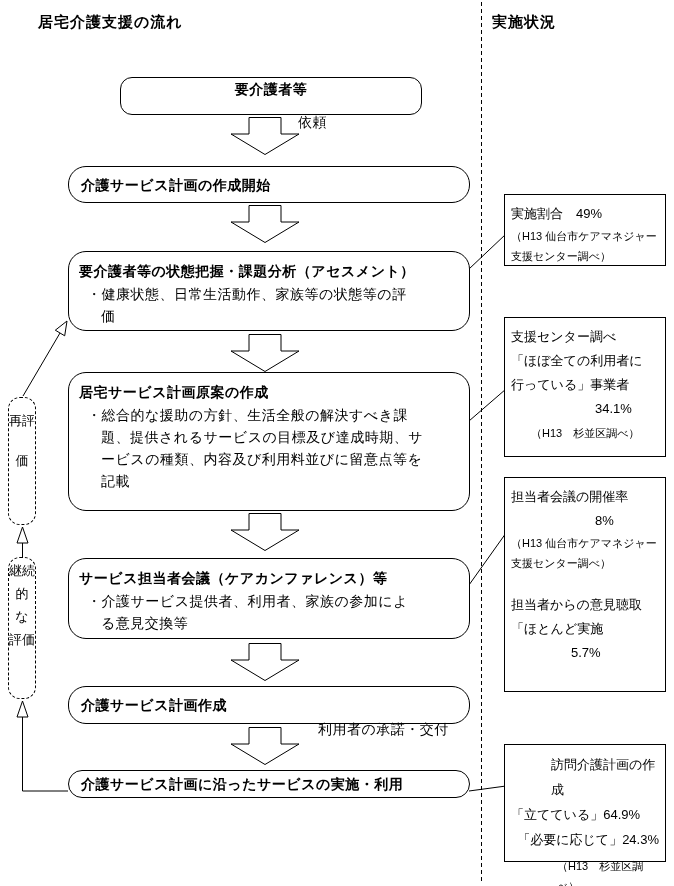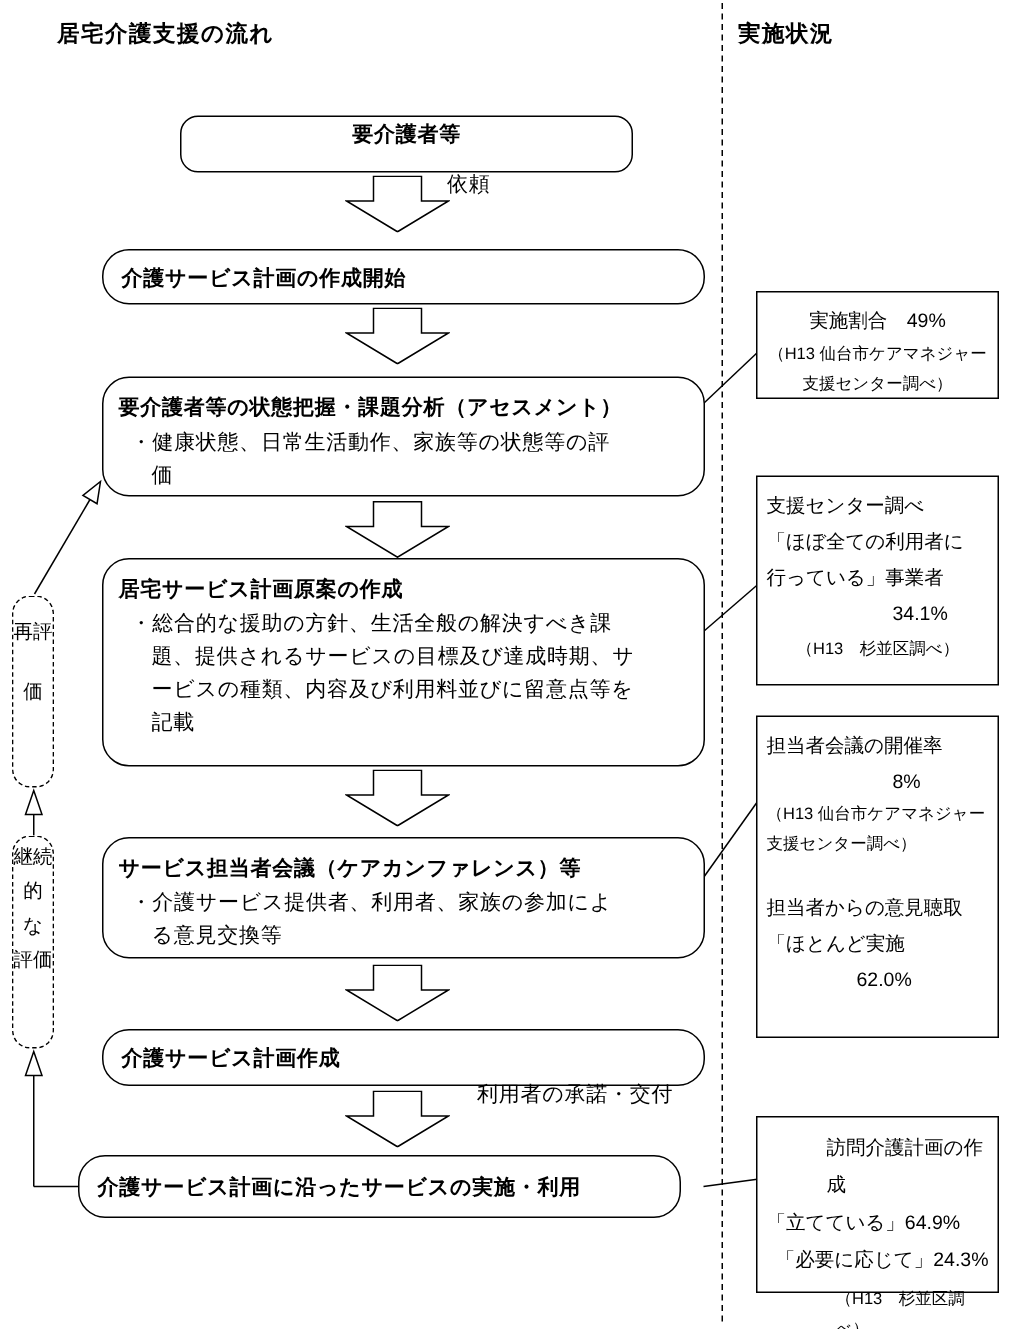--- a/index.html
+++ b/index.html
@@ -102,33 +102,33 @@
 
   <div class="flowbox rounded-lg left-flex" style="left:68px; top:686px; width:402px; height:38px;">
     <span style="font-weight:bold;">介護サービス計画作成</span>
   </div>
 
   <svg class="blockarrow" style="left:230px; top:727px;" width="70" height="38" viewBox="0 0 70 38">
     <polygon points="19,0.5 51,0.5 51,17 69,17 35,37.5 1,17 19,17" fill="#fff" stroke="#000" stroke-width="1"></polygon>
   </svg>
   <div class="arrow-label" style="left:318px; top:721px;">利用者の承諾・交付</div>
 
-  <div class="flowbox rounded-lg left-flex" style="left:52px; top:770px; width:402px; height:42px;">
+  <div class="flowbox rounded-lg left-flex" style="left:68px; top:770px; width:402px; height:28px;">
     <span style="font-weight:bold;">介護サービス計画に沿ったサービスの実施・利用</span>
   </div>
 
   <div class="vbox" style="left:8px; top:397px; height:128px;">
     <div class="vtext" style="line-height:40px; padding-top:3px;">再評価</div>
   </div>
 
   <div class="vbox" style="left:8px; top:557px; height:142px;">
     <div class="vtext" style="line-height:23px; padding-top:1px;">継続的な評価</div>
   </div>
 
-  <div class="statbox" style="left:504px; top:194px; width:162px; height:72px;text-align:center;">
+  <div class="statbox" style="left:504px; top:194px; width:162px; height:72px;">
     <div class="s-main">実施割合　49%</div>
     <div class="s-small">（H13 仙台市ケアマネジャー</div>
     <div class="s-small">支援センター調べ）</div>
   </div>
 
   <div class="statbox" style="left:504px; top:317px; width:162px; height:140px;">
     <div class="s-main">支援センター調べ</div>
     <div class="s-main">「ほぼ全ての利用者に</div>
     <div class="s-main">行っている」事業者</div>
     <div class="s-main" style="margin-left:84px;">34.1%</div>
@@ -136,21 +136,21 @@
   </div>
 
   <div class="statbox" style="left:504px; top:477px; width:162px; height:215px;">
     <div class="s-main">担当者会議の開催率</div>
     <div class="s-main" style="margin-left:84px;">8%</div>
     <div class="s-small">（H13 仙台市ケアマネジャー</div>
     <div class="s-small">支援センター調べ）</div>
     <div class="s-gap"></div>
     <div class="s-main">担当者からの意見聴取</div>
     <div class="s-main">「ほとんど実施</div>
-    <div class="s-main" style="margin-left:60px;">62.0%</div>
+    <div class="s-main" style="margin-left:60px;">5.7%</div>
   </div>
 
   <div class="statbox" style="left:504px; top:744px; width:162px; height:118px;">
     <div class="s-main" style="line-height:25px;margin-left:40px;">訪問介護計画の作成</div>
     <div class="s-main" style="line-height:25px;">「立てている」64.9%</div>
     <div class="s-main" style="line-height:25px;text-align:right;">「必要に応じて」24.3%</div>
     <div class="s-small" style="margin-left:46px; margin-top:4px;">（H13　杉並区調べ）</div>
   </div>
 
 </div>

